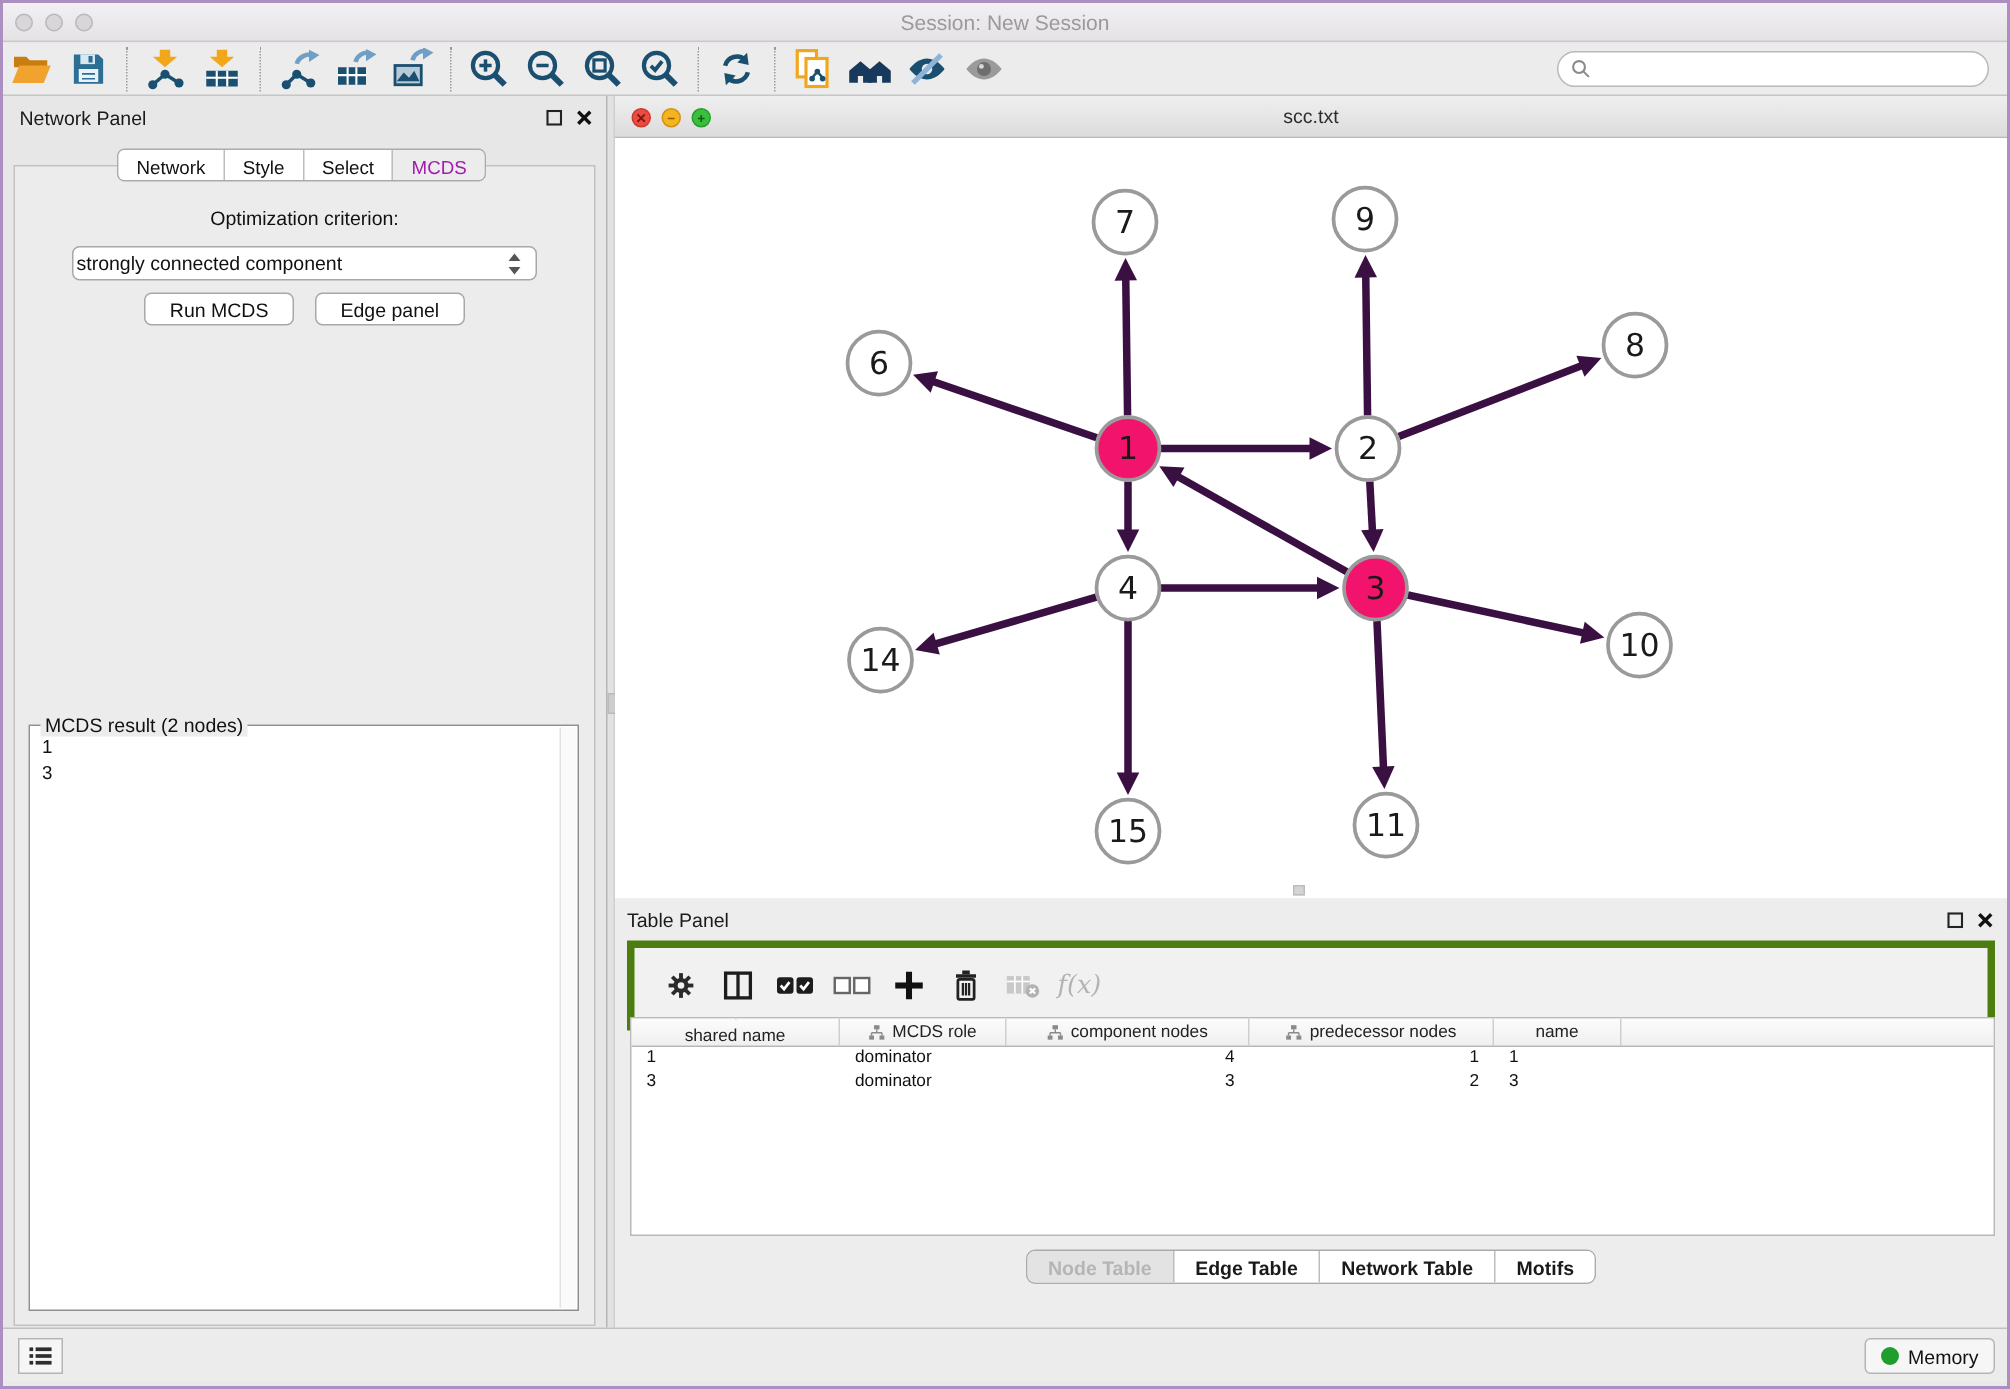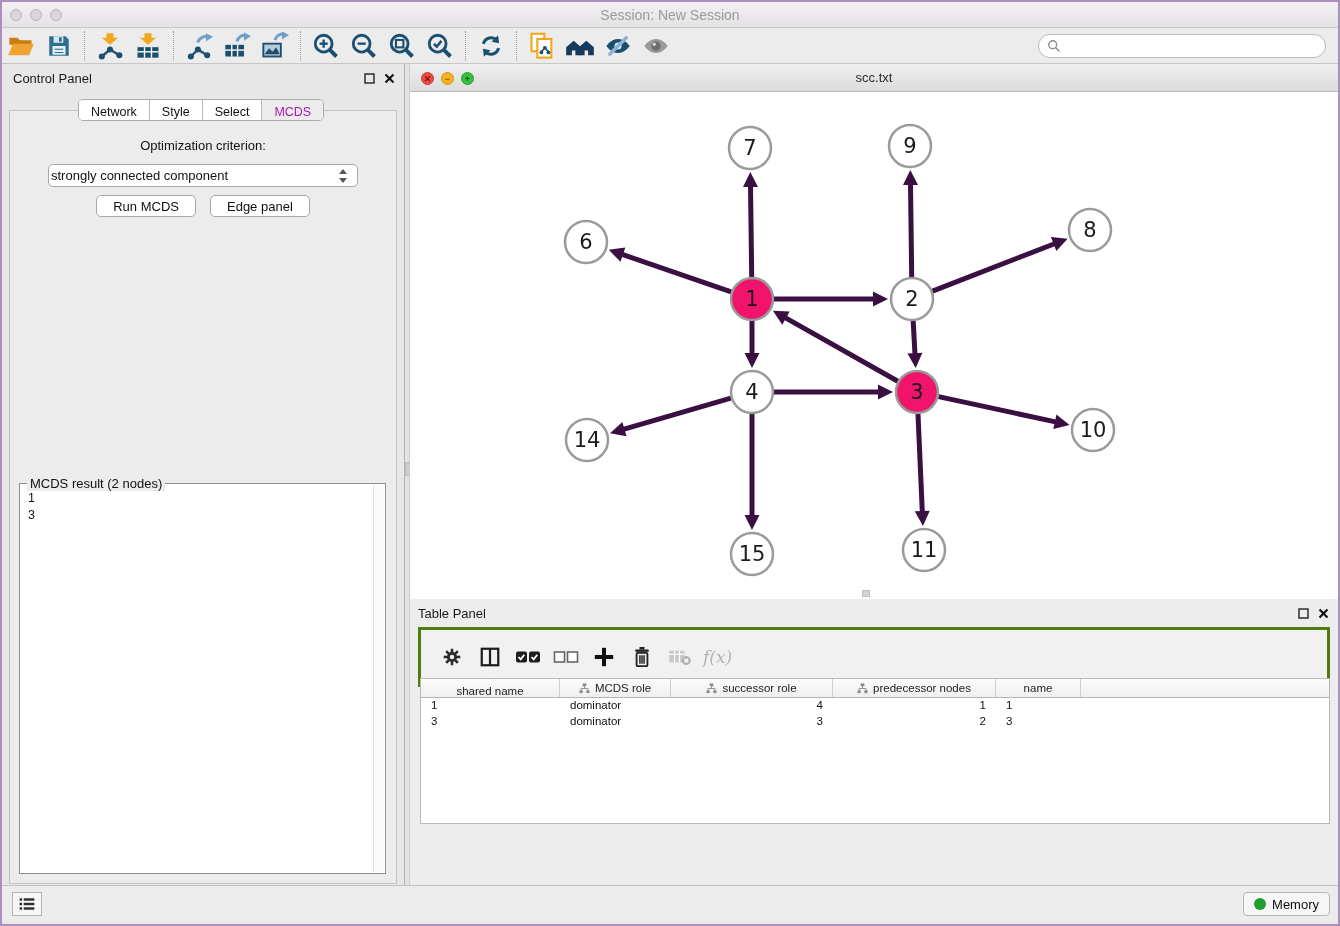--- a/index.html
+++ b/index.html
@@ -66,21 +66,21 @@
     display:flex; align-items:center; justify-content:center; font-size:9px; font-weight:bold; }
   .light.red   { left:11px; background:#ee4b40; border:1px solid #c93a31; color:#7c1410; }
   .light.yel   { left:31px; background:#f5b31e; border:1px solid #cf9116; color:#8a5c05; }
   .light.grn   { left:51px; background:#38bf3c; border:1px solid #2a9b2e; color:#0f5d13; }
   .net-canvas { position:absolute; left:0; top:28px; }
   .net-scroll-nub { position:absolute; bottom:2px; left:452px; width:8px; height:7px; background:#d4d4d4; border:1px solid #bdbdbd; }
 
   
   .table-panel { position:absolute; left:408px; top:597px; right:0; height:293px; background:#ededed; }
   .tp-toolbar { position:absolute; left:8px; right:8px; top:28px; height:60px; background:#f1f1f1;
-    border:3px solid #4d7c0f; display:flex; align-items:center; padding-left:12px; }
+    border:5px solid #4d7c0f; display:flex; align-items:center; padding-left:12px; }
   .tp-btn { width:38px; height:34px; display:flex; align-items:center; justify-content:center; }
   .fx-label { font-size:17px; color:#b3b3b3; font-family:"DejaVu Serif", serif; font-style:italic; margin-left:4px; }
   .data-table { position:absolute; left:10px; right:8px; top:79px; bottom:68px; background:#fff;
     border:1px solid #b9b9b9; overflow:hidden; }
   .thead { display:flex; height:19px; background:linear-gradient(#fcfcfc,#efefef); border-bottom:1px solid #b5b5b5; }
   .th { display:flex; align-items:center; justify-content:center; gap:5px; font-size:11.5px; color:#222;
     border-right:1px solid #cfcfcf; height:100%; }
   .trow { display:flex; height:16px; }
   .td { font-size:11.5px; color:#111; padding:1px 10px 0; }
   .c0{width:139px;flex-direction:column;} .c1{width:111px;} .c2{width:162px;} .c3{width:163px;} .c4{width:85px;}
@@ -264,21 +264,21 @@
     <svg width="14" height="14" viewBox="0 0 16 16">
         <circle cx="6.5" cy="6.5" r="4.5" fill="none" stroke="#8a8a8a" stroke-width="1.6"></circle>
         <line x1="10" y1="10" x2="14" y2="14" stroke="#8a8a8a" stroke-width="1.6"></line>
       </svg>
     <input value="" placeholder="" style="">
   </div>
 </div>
 
 <div class="control-panel">
   <div class="panel-head">
-    <span class="ptitle">Control Panel</span>
+    <span class="ptitle">Network Panel</span>
     <span class="phbtn" style="right:28px">
       <svg width="11" height="11" viewBox="0 0 11 11">
           <rect x="1" y="1" width="9" height="9" fill="none" stroke="#222" stroke-width="1.4"></rect>
         </svg>
     </span>
     <span class="phbtn" style="right:8px">
       <svg width="11" height="11" viewBox="0 0 11 11">
           <g stroke="#111" stroke-width="2.2">
             <line x1="1.5" y1="1.5" x2="9.5" y2="9.5"></line>
             <line x1="9.5" y1="1.5" x2="1.5" y2="9.5"></line>
@@ -539,21 +539,21 @@
               <rect x="0.5" y="8" width="3.5" height="3"></rect>
               <rect x="8" y="8" width="3.5" height="3"></rect>
             </g>
             <g stroke="#8a8a8a" stroke-width="1">
               <line x1="6" y1="3.5" x2="6" y2="6"></line>
               <line x1="2.2" y1="6" x2="9.8" y2="6"></line>
               <line x1="2.2" y1="6" x2="2.2" y2="8"></line>
               <line x1="9.8" y1="6" x2="9.8" y2="8"></line>
             </g>
           </svg>
-        <span>successor role</span>
+        <span>component nodes</span>
       </div>
       <div class="th c3">
         <svg width="11" height="11" viewBox="0 0 12 12">
             <g fill="#8a8a8a">
               <rect x="4" y="0.5" width="4" height="3"></rect>
               <rect x="0.5" y="8" width="3.5" height="3"></rect>
               <rect x="8" y="8" width="3.5" height="3"></rect>
             </g>
             <g stroke="#8a8a8a" stroke-width="1">
               <line x1="6" y1="3.5" x2="6" y2="6"></line>
@@ -577,20 +577,28 @@
     </div>
     <div class="trow">
       <div class="td c0 al">3</div>
       <div class="td c1 al">dominator</div>
       <div class="td c2 ar">3</div>
       <div class="td c3 ar">2</div>
       <div class="td c4 al">3</div>
     </div>
   </div>
 
+  <div class="tp-tabs">
+    <div class="tp-tabgroup">
+      <span class="tp-tab active">Node Table</span>
+      <span class="tp-tab">Edge Table</span>
+      <span class="tp-tab">Network Table</span>
+      <span class="tp-tab">Motifs</span>
+    </div>
+  </div>
 </div>
 
 <div class="statusbar">
   <div class="list-btn">
     <svg width="18" height="16" viewBox="0 0 22 18">
         <g fill="#2e2e2e">
           <rect x="2" y="2" width="3" height="3"></rect>
           <rect x="7" y="2" width="13" height="3"></rect>
           <rect x="2" y="7.5" width="3" height="3"></rect>
           <rect x="7" y="7.5" width="13" height="3"></rect>

